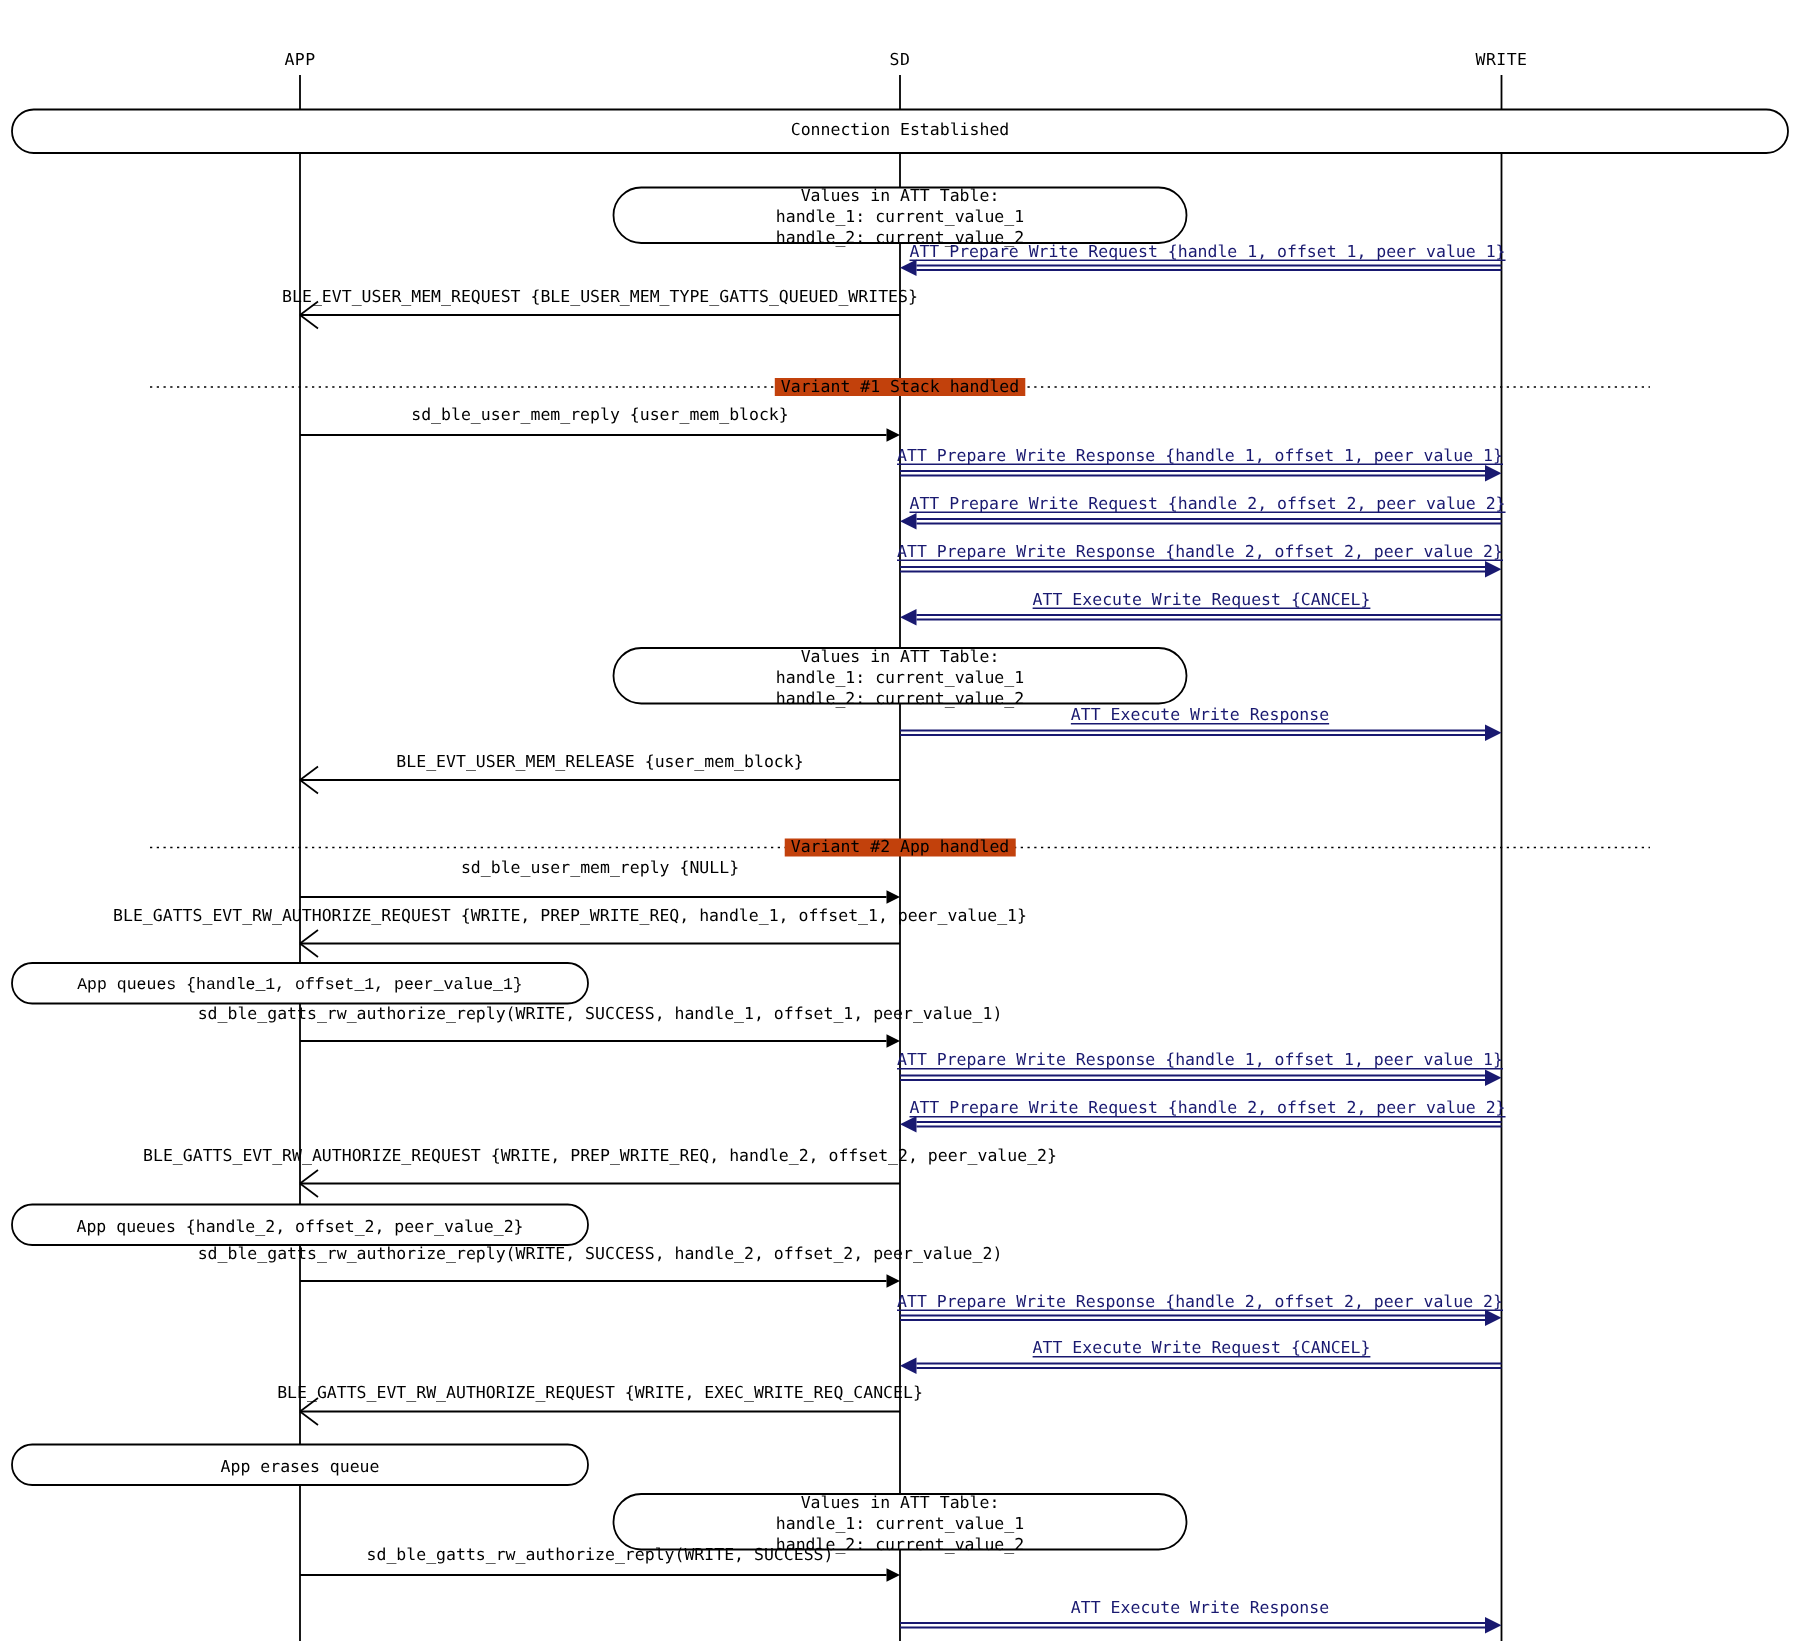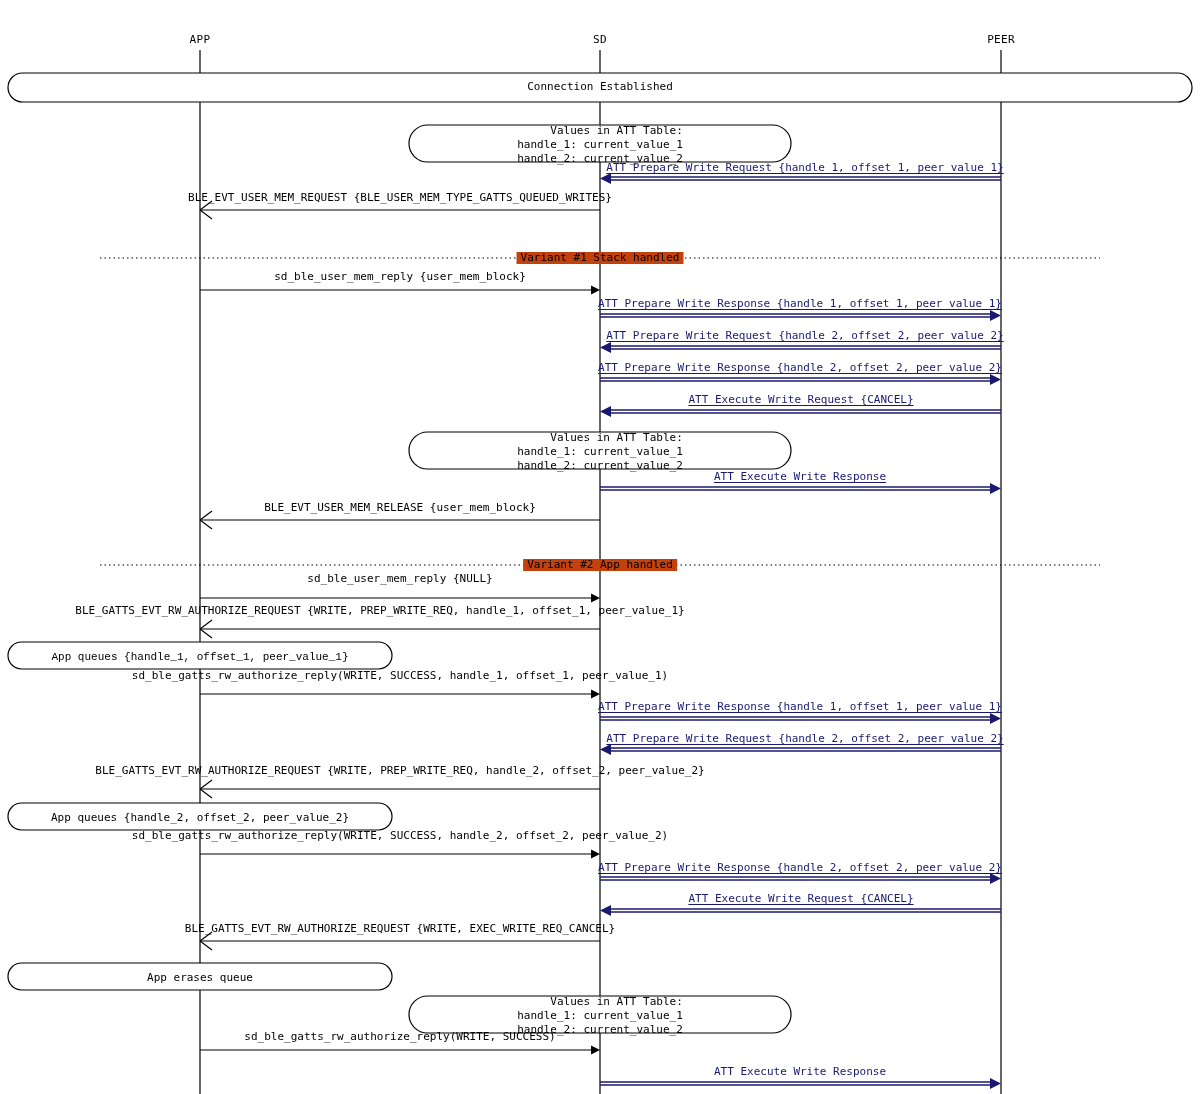--- a/index.html
+++ b/index.html
@@ -45,21 +45,21 @@
   }
   .msg-label.black { color: #000000; }
   .msg-label.blue { color: #191970; }
   .msg-label.ul { text-decoration: underline; text-decoration-thickness: 1px; text-underline-offset: 2px; }
   .note-text {
     position: absolute;
     transform: translateX(-50%);
     font-size: 11px;
     line-height: 14px;
     white-space: pre;
-    text-align: right;
+    text-align: center;
     color: #000000;
   }
   .banner-text {
     position: absolute;
     transform: translateX(-50%);
     font-size: 11px;
     line-height: 12px;
     white-space: nowrap;
     color: #000000;
   }
@@ -209,21 +209,21 @@
         <g>
           <line x1="600" y1="1054" x2="990" y2="1054" stroke="#191970" stroke-width="1.4"></line>
           <line x1="600" y1="1057" x2="990" y2="1057" stroke="#191970" stroke-width="1.4"></line>
           <path d="M1001,1055.5 L990,1050 L990,1061 z" fill="#191970"></path>
         </g>
       </g>
   </svg>
   <div id="text-layer">
       <div class="lifeline-head" style="left: 200px; top: 6px;">APP</div>
       <div class="lifeline-head" style="left: 600px; top: 6px;">SD</div>
-      <div class="lifeline-head" style="left: 1001px; top: 6px;">PEER</div>
+      <div class="lifeline-head" style="left: 1001px; top: 6px;">WRITE</div>
       <div class="banner-text" style="left: 600px; top: 53px;">Connection Established</div>
       <div class="note-text" style="left: 600px; top: 95.5px;">Values in ATT Table:
 handle_1: current_value_1
 handle_2: current_value_2</div>
       <div class="note-text" style="left: 600px; top: 402.5px;">Values in ATT Table:
 handle_1: current_value_1
 handle_2: current_value_2</div>
       <div class="note-text" style="left: 200px; top: 621.5px; font-family: Liberation Mono, monospace;">App queues {handle_1, offset_1, peer_value_1}</div>
       <div class="note-text" style="left: 200px; top: 782.5px;">App queues {handle_2, offset_2, peer_value_2}</div>
       <div class="note-text" style="left: 200px; top: 942.5px;">App erases queue</div>

